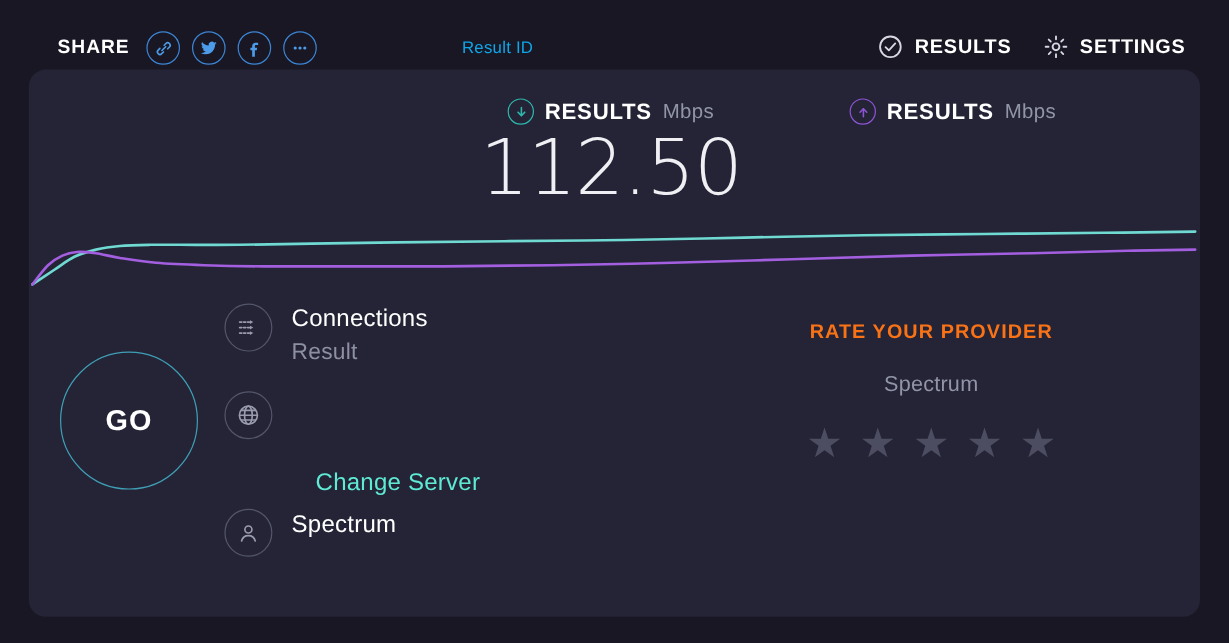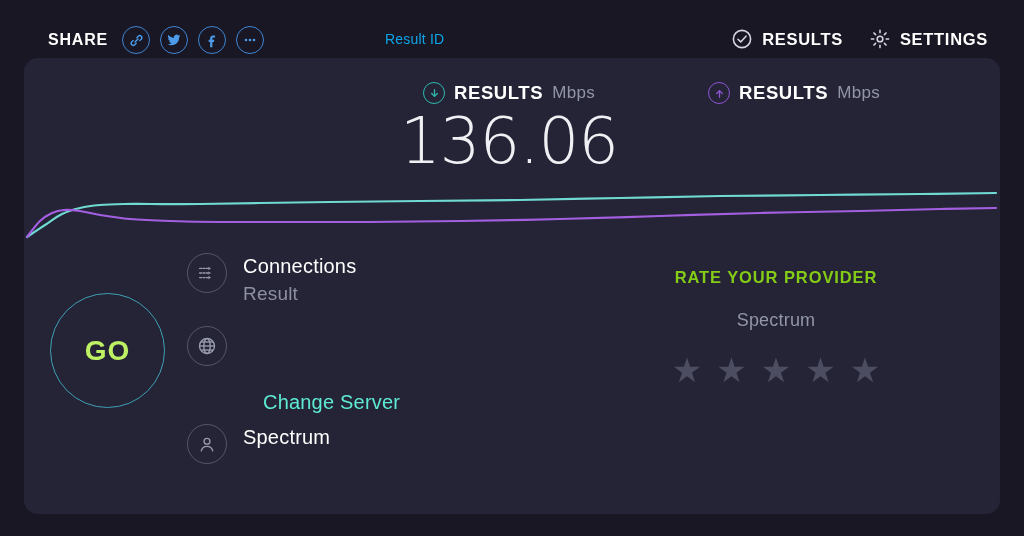--- a/index.html
+++ b/index.html
@@ -91,21 +91,21 @@
     overflow:hidden;
   }
   .graph svg { display:block; }
 
   
   .go-wrap { position:absolute; left:26px; top:235px; }
   .go-btn {
     width:115px; height:115px; border-radius:50%;
     border:1.6px solid #3f9fb5;
     display:flex; align-items:center; justify-content:center;
-    color:#bef264; font-size:28px; font-weight:bold; letter-spacing:1px;
+    color:#ffffff; font-size:24px; font-weight:bold; letter-spacing:1px;
     background:transparent;
   }
 
   .info-col { position:absolute; left:163px; top:195px; width:330px; }
   .info-row { position:relative; display:flex; align-items:flex-start; gap:16px; }
   .circ-icon {
     width:40px; height:40px; border-radius:50%;
     border:1.4px solid #55566a;
     display:flex; align-items:center; justify-content:center;
     flex:0 0 40px; color:#9a9cae;
@@ -119,21 +119,21 @@
   .row-globe { position:absolute; left:0;  top:73px; }
   .row-user  { position:absolute; left:0;  top:171px; }
   .change-server {
     position:absolute; left:76px; top:138px;
     color:#5eead4; font-size:20px; letter-spacing:0.2px;
   }
 
   
   .rate { position:absolute; left:560px; top:210px; width:384px; text-align:center; }
   .rate-title {
-    color:#84cc16; font-size:16.5px; font-weight:bold; letter-spacing:0.9px;
+    color:#f97316; font-size:16.5px; font-weight:bold; letter-spacing:0.9px;
   }
   .rate-isp { color:#9295a8; font-size:18px; margin-top:23px; letter-spacing:0.2px; }
   .stars { margin-top:22px; display:flex; justify-content:center; gap:14px; }
   .star { color:#4c4d61; font-size:34px; line-height:34px; }
 </style>
 </head>
 <body>
 
 <div class="app">
 
@@ -205,21 +205,21 @@
         <div class="metric-head">
           <span class="metric-ring">
             <svg width="13" height="13" viewBox="0 0 24 24" fill="none" stroke="currentColor" stroke-width="2.4" stroke-linecap="round" stroke-linejoin="round">
               <path d="M12 5 V17"></path>
                 <path d="M6.8 12 L12 17.3 L17.2 12"></path>
             </svg>
           </span>
           <span class="metric-name">RESULTS</span>
           <span class="metric-unit">Mbps</span>
         </div>
-        <div class="metric-value">136.06</div>
+        <div class="metric-value">112.50</div>
       </div>
 
       <div class="metric" id="m-up">
         <div class="metric-head">
           <span class="metric-ring">
             <svg width="13" height="13" viewBox="0 0 24 24" fill="none" stroke="currentColor" stroke-width="2.4" stroke-linecap="round" stroke-linejoin="round">
               <path d="M12 19 V7"></path>
                 <path d="M6.8 12 L12 6.7 L17.2 12"></path>
             </svg>
           </span>

